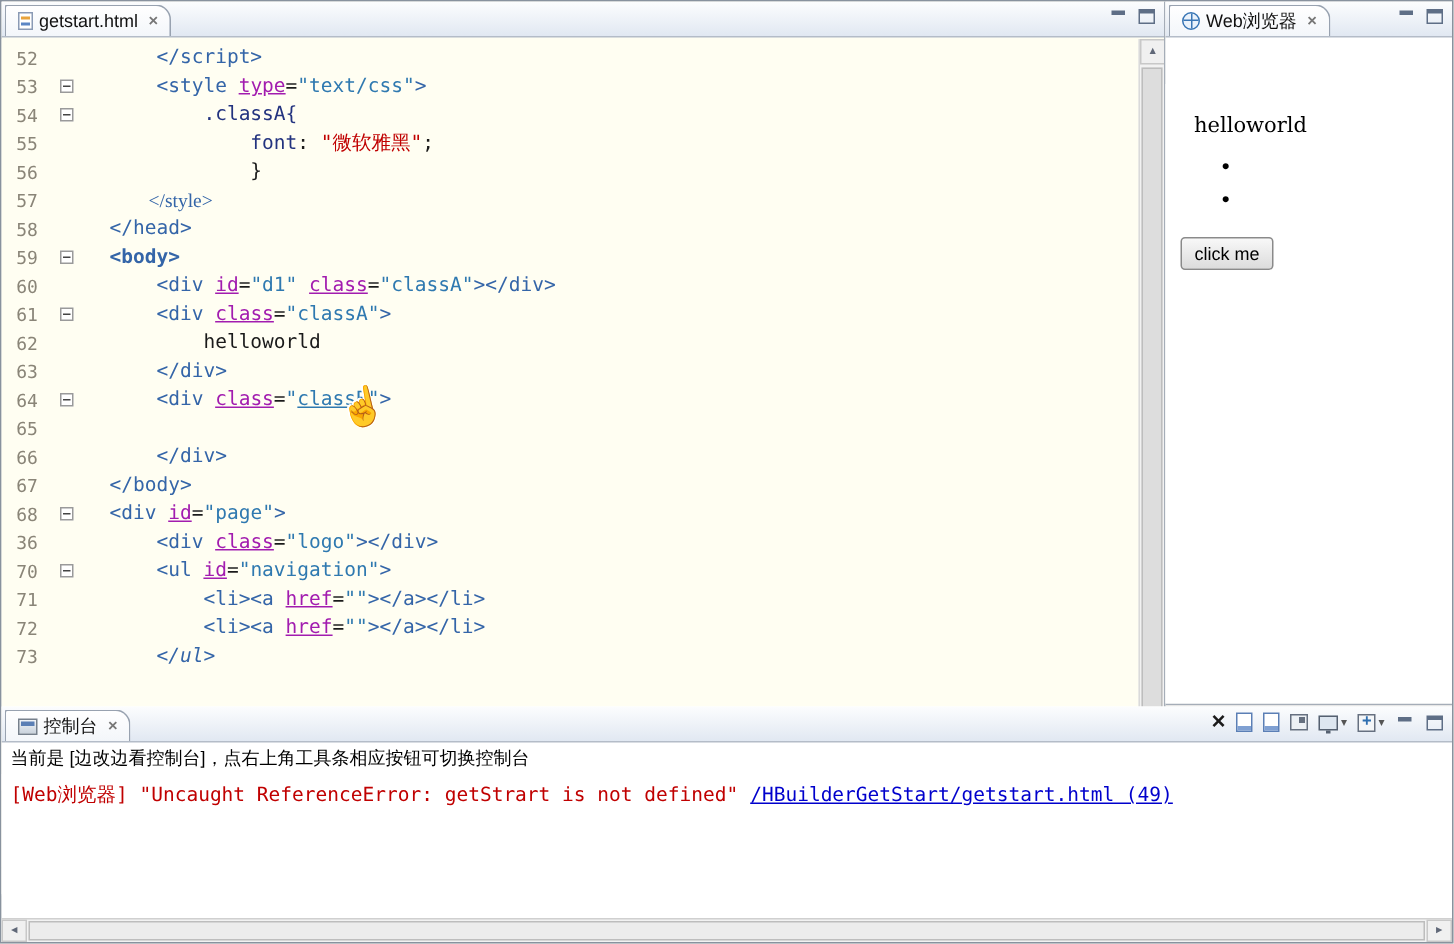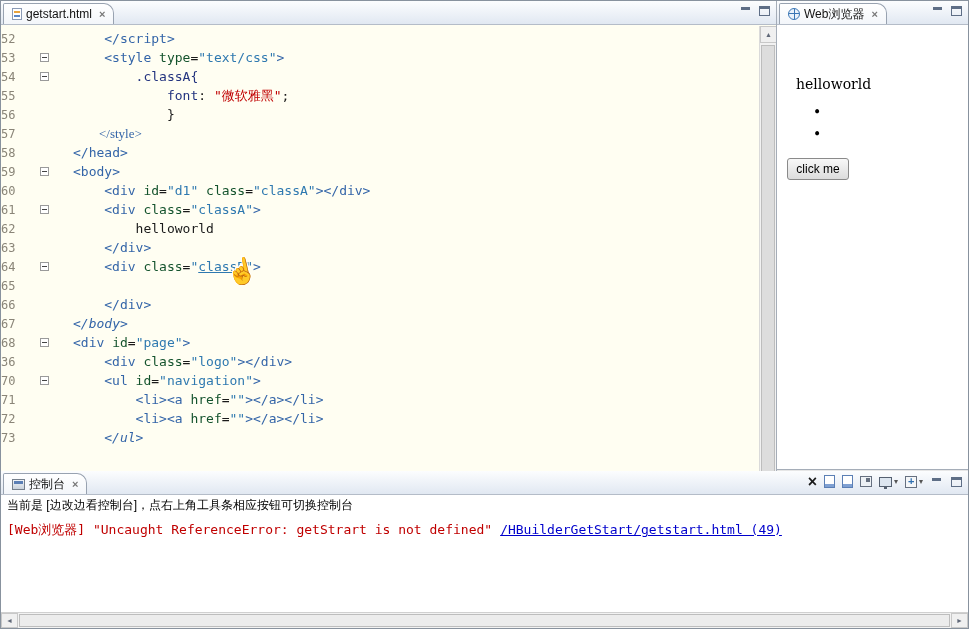--- a/index.html
+++ b/index.html
@@ -33,27 +33,27 @@
   .ficon.globe::after  { content:""; position:absolute; left:5px; top:0; bottom:0; width:1px; background:#3A76B5; }
   .ficon.console { width:13px; height:11px; border:1px solid #76808C; background:linear-gradient(#F2F5F8,#C9D2DC); }
   .ficon.console::before { content:""; position:absolute; left:1px; right:1px; top:1px; height:3px; background:#5B7FB5; }
 
   
   .editor-panel { left:0; top:0; width:776px; height:596px; background:#FFFEF2;
                   border-right:1px solid #A5ADB8; border-bottom:1px solid #A5ADB8; }
   .editor-body { position:absolute; top:25px; left:0; right:0; bottom:18px; overflow:hidden; background:#FFFEF2; }
   .code-lines { position:absolute; top:3px; left:0; right:17px; }
   .cl { display:flex; height:19px; align-items:center; }
-  .ln { width:34px; flex:none; text-align:left; color:#8A8578; font:12px "DejaVu Sans Mono", monospace; }
+  .ln { width:34px; flex:none; text-align:center; color:#8A8578; font:12px "DejaVu Sans Mono", monospace; }
   .foldcol { width:18px; flex:none; display:flex; justify-content:center; align-items:center; }
   .fold { width:9px; height:9px; border:1px solid #9A9A9A; background:#fff; position:relative; }
   .fold::after { content:""; position:absolute; left:1px; right:1px; top:3px; height:1px; background:#444; }
   .ct { font:13px/19px "DejaVu Sans Mono", monospace; white-space:pre; color:#222; margin-left:20px; }
   .c-tag   { color:#3465A8; }
-  .c-attr  { color:#14532d; }
+  .c-attr  { color:#a21caf;text-decoration:underline; }
   .c-val   { color:#2F79B0; }
   .c-sel   { color:#23337F;margin-top:32px; }
   .c-prop  { color:#23337F; }
   .c-str   { color:#C00000; }
   .c-plain { color:#1A1A1A; }
   .c-link  { color:#2F79B0; text-decoration:underline; }
 
   
   .vscroll { position:absolute; top:0; right:0; width:17px; bottom:0; background:#F2F2F2; border-left:1px solid #DADADA; }
   .sb-arrow { position:absolute; width:17px; height:17px; font-size:7px; color:#606878;
@@ -176,21 +176,21 @@
           <div class="cl">
             <span class="ln">58</span>
             <span class="foldcol"></span>
             <span class="ct" style="padding-left: 0ch;"><span class="c-tag">&lt;/head&gt;</span></span>
           </div>
           <div class="cl">
             <span class="ln">59</span>
             <span class="foldcol">
               <span class="fold"></span>
             </span>
-            <span class="ct" style="padding-left: 0ch;"><span class="c-tag">&lt;body&gt;</span></span>
+            <span class="ct" style="padding-left: 0ch; font-weight: bold;"><span class="c-tag">&lt;body&gt;</span></span>
           </div>
           <div class="cl">
             <span class="ln">60</span>
             <span class="foldcol"></span>
             <span class="ct" style="padding-left: 4ch;"><span class="c-tag">&lt;div</span><span class="c-plain"> </span><span class="c-attr">id</span><span class="c-plain">=</span><span class="c-val">"d1"</span><span class="c-plain"> </span><span class="c-attr">class</span><span class="c-plain">=</span><span class="c-val">"classA"</span><span class="c-tag">&gt;&lt;/div&gt;</span></span>
           </div>
           <div class="cl">
             <span class="ln">61</span>
             <span class="foldcol">
               <span class="fold"></span>
@@ -220,21 +220,21 @@
             <span class="ct" style="padding-left: 0ch;"></span>
           </div>
           <div class="cl">
             <span class="ln">66</span>
             <span class="foldcol"></span>
             <span class="ct" style="padding-left: 4ch;"><span class="c-tag">&lt;/div&gt;</span></span>
           </div>
           <div class="cl">
             <span class="ln">67</span>
             <span class="foldcol"></span>
-            <span class="ct" style="padding-left: 0ch; font-style: italic;"><span class="c-tag">&lt;/body&gt;</span></span>
+            <span class="ct" style="padding-left: 0ch;"><span class="c-tag">&lt;/body&gt;</span></span>
           </div>
           <div class="cl">
             <span class="ln">68</span>
             <span class="foldcol">
               <span class="fold"></span>
             </span>
             <span class="ct" style="padding-left: 0ch;"><span class="c-tag">&lt;div</span><span class="c-plain"> </span><span class="c-attr">id</span><span class="c-plain">=</span><span class="c-val">"page"</span><span class="c-tag">&gt;</span></span>
           </div>
           <div class="cl">
             <span class="ln">36</span>

